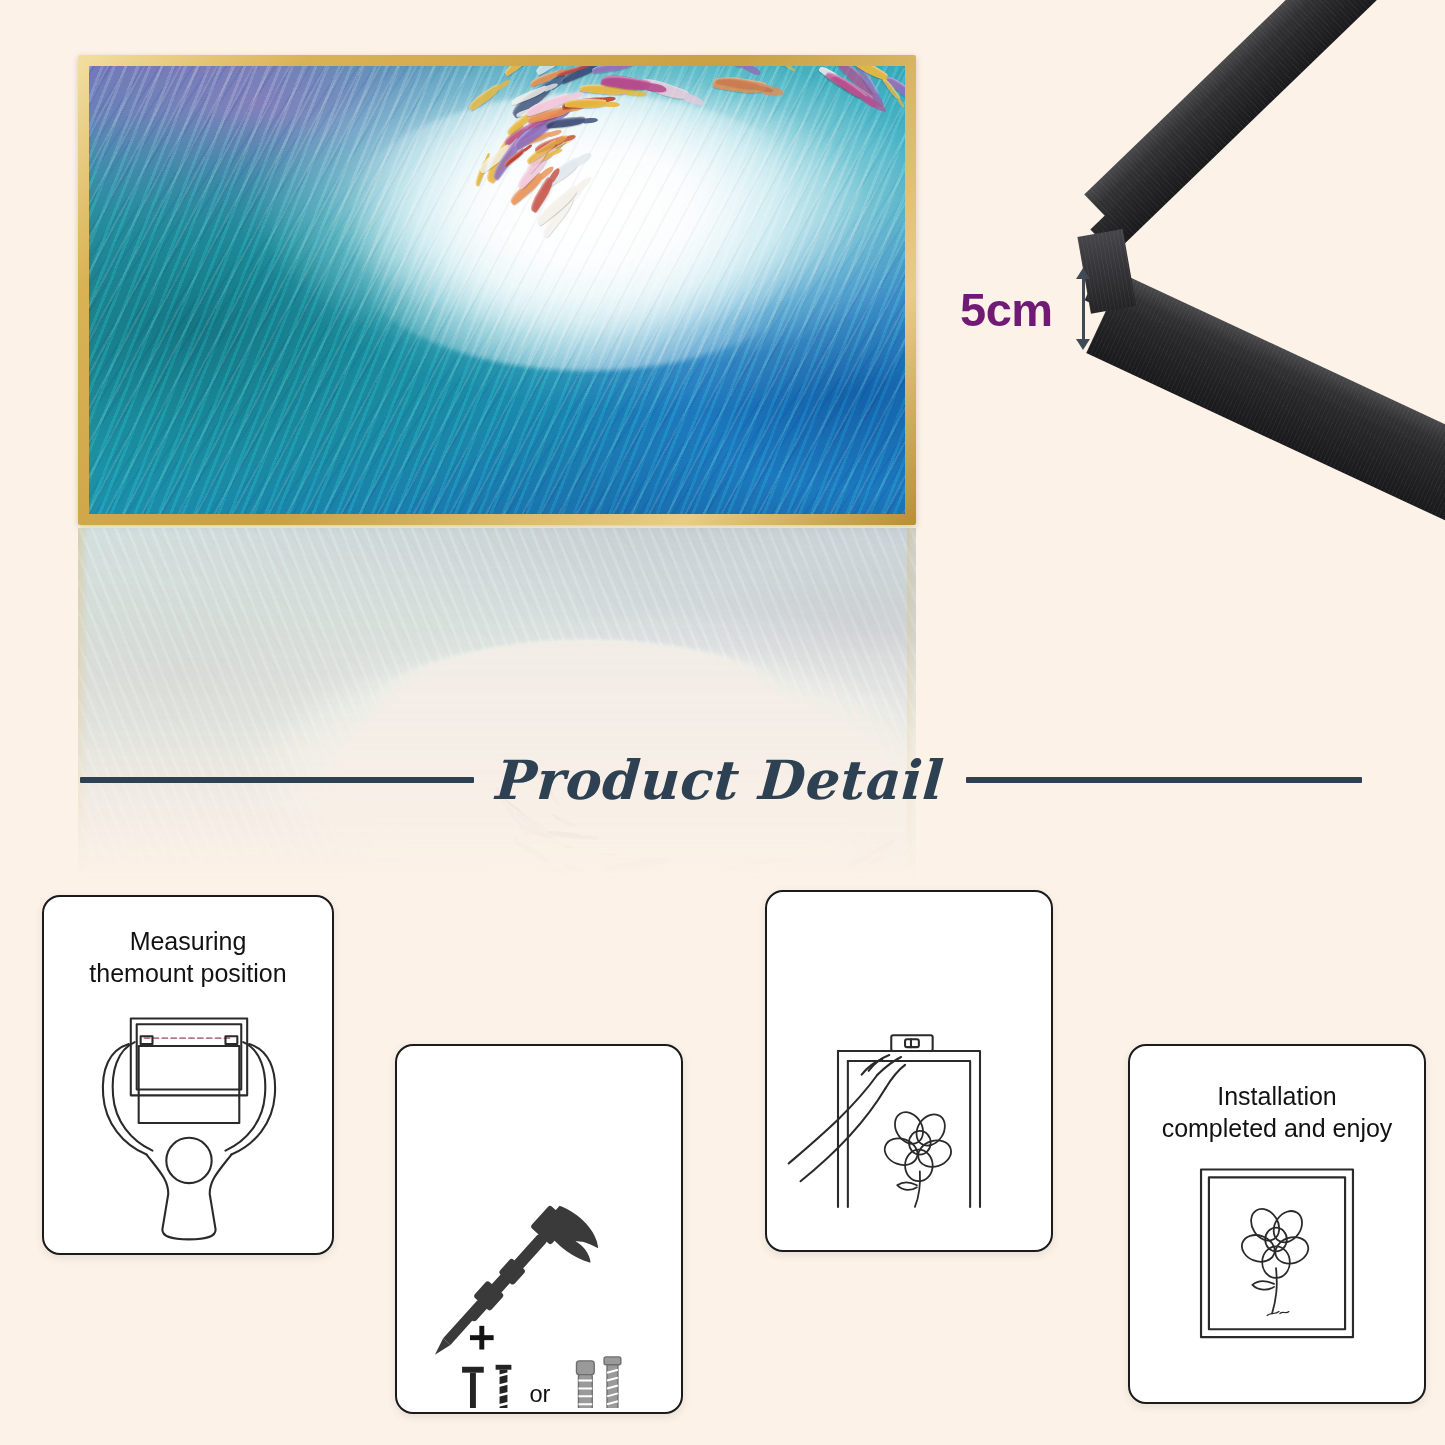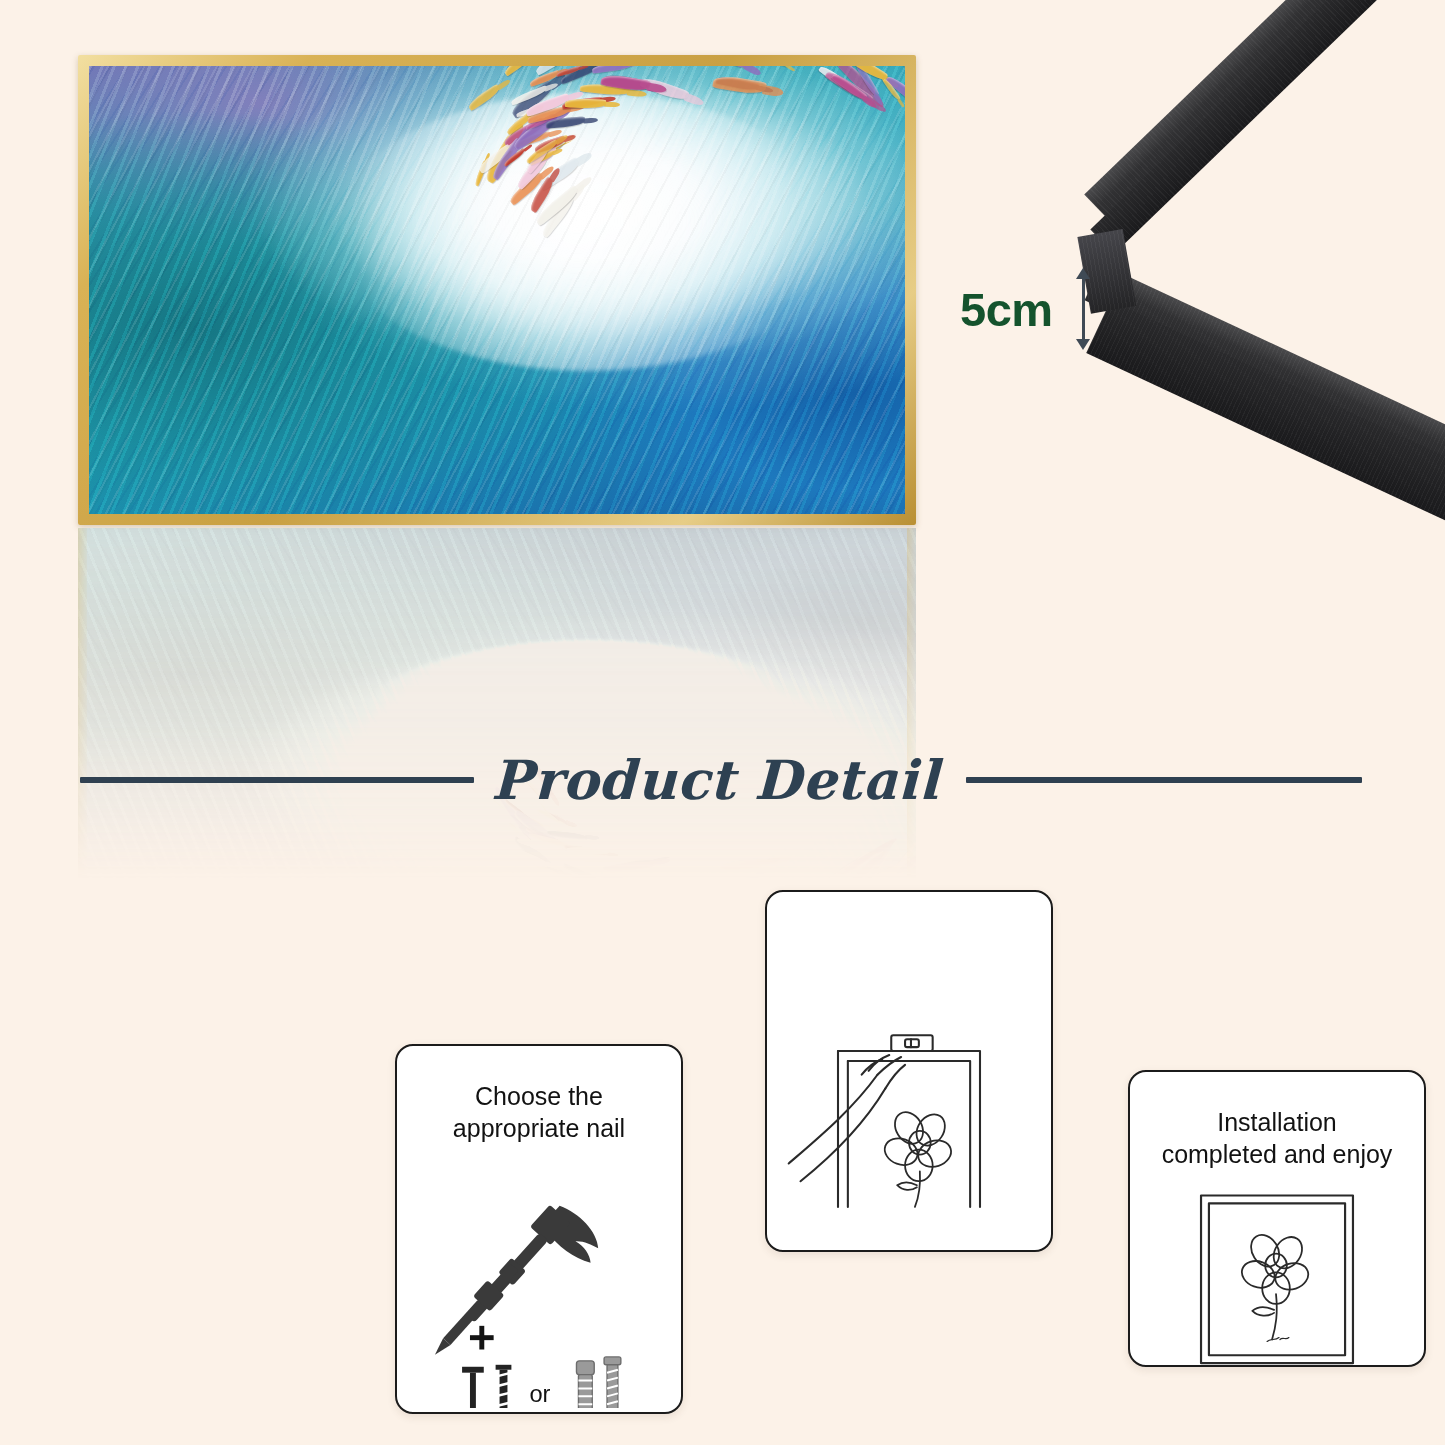--- a/index.html
+++ b/index.html
@@ -119,21 +119,21 @@
     background-image: repeating-linear-gradient(90deg, rgba(255,255,255,.055) 0 1px, rgba(0,0,0,0) 1px 4px);
     opacity: .8;
   }
 
   
   #measure {
     position: absolute; left: 960px; top: 268px;
     display: flex; align-items: center; gap: 22px;
   }
   #measure-label {
-    font-size: 47px; font-weight: 700; color: #14532d; letter-spacing: -.5px;
+    font-size: 47px; font-weight: 700; color: #701a75; letter-spacing: -.5px;
   }
   .arrow-col { position: relative; width: 16px; height: 82px; }
   .arrow-line { position: absolute; left: 7px; top: 8px; width: 3px; height: 66px; background: #3f4a55; }
   .arrow-head { position: absolute; left: 1px; width: 0; height: 0; border-left: 7px solid transparent; border-right: 7px solid transparent; }
   .arrow-up { top: 0; border-bottom: 11px solid #3f4a55; }
   .arrow-dn { bottom: 0; border-top: 11px solid #3f4a55; }
 
   
   #detail-band {
     position: absolute; left: 0; top: 742px; width: 1445px; height: 76px;
@@ -162,21 +162,21 @@
     font-size: 25px;
     line-height: 1.28;
     color: #121212;
     font-weight: 400;
     padding: 0 14px;
     white-space: pre-line;
   }
   #card-1 { left: 42px;   top: 895px;  width: 292px; height: 360px; }
   #card-2 { left: 395px;  top: 1044px; width: 288px; height: 370px; }
   #card-3 { left: 765px;  top: 890px;  width: 288px; height: 362px; }
-  #card-4 { left: 1128px; top: 1044px; width: 298px; height: 297px; margin-top: 26px; }
+  #card-4 { left: 1128px; top: 1044px; width: 298px; height: 360px; }
   #card-1 .card-title { padding-top: 28px; }
   #card-2 .card-title { padding-top: 34px; }
   #card-3 .card-title { padding-top: 40px; }
   #card-4 .card-title { padding-top: 34px; }
   .card-art { position: absolute; left: 0; right: 0; }
   #card-1 .card-art { top: 98px;  height: 250px; }
   #card-2 .card-art { top: 104px; height: 258px; }
   #card-3 .card-art { top: 120px; height: 230px; }
   #card-4 .card-art { top: 100px; height: 262px; }
   .card-art svg { display: block; width: 100%; height: 100%; }
@@ -352,24 +352,49 @@
       <div class="arrow-head arrow-dn"></div>
     </div>
   </div>
 
   <div id="detail-band">
     <div class="rule rule-left"></div>
     <div id="detail-title">Product Detail</div>
     <div class="rule rule-right"></div>
   </div>
 
+  <div class="card" id="card-1">
+    <div class="card-title">Measuring
+themount position</div>
+    <div class="card-art">
+      <svg viewBox="0 0 292 250" fill="none" stroke="#2a2a2a" stroke-width="2.1" stroke-linejoin="round" stroke-linecap="round">
+
+        <rect x="88" y="22" width="118" height="78"></rect>
+        <rect x="94" y="28" width="106" height="66"></rect>
+
+        <line x1="102" y1="42" x2="192" y2="42" stroke="#b27c86" stroke-width="2" stroke-dasharray="5 4"></line>
+
+        <rect x="98" y="40" width="12" height="8"></rect>
+        <rect x="184" y="40" width="12" height="8"></rect>
+
+        <rect x="96" y="50" width="102" height="78"></rect>
+
+        <path d="M86 48 C66 54 58 74 60 100 C62 128 80 150 104 160"></path>
+        <path d="M208 48 C228 54 236 74 234 100 C232 128 214 150 190 160"></path>
+        <path d="M92 46 C74 54 68 76 70 100 C72 126 88 146 110 156"></path>
+        <path d="M202 46 C220 54 226 76 224 100 C222 126 206 146 184 156"></path>
+
+        <circle cx="147" cy="166" r="23"></circle>
+
+        <path d="M104 160 C118 178 126 186 126 200 L120 236 C120 243 128 246 147 246 C166 246 174 243 174 236 L168 200 C168 186 176 178 190 160"></path>
+      </svg>
+    </div>
+  </div>
 
   <div class="card" id="card-2">
-    <div class="card-title">Choose the
-appropriate nail</div>
     <div class="card-art">
       <svg viewBox="0 0 288 258">
 
         <g fill="#3a3a3a" transform="translate(152,78) rotate(42)">
           <path d="M-6 -26 C14 -34 40 -32 52 -20 C44 -18 36 -16 30 -10 C40 -12 50 -10 56 -4 C40 4 20 6 2 2 L-6 2 Z"></path>
           <rect x="-14" y="-20" width="28" height="30" rx="3"></rect>
           <rect x="-3" y="8" width="12" height="112" rx="4"></rect>
           <rect x="-7" y="46" width="20" height="20" rx="3"></rect>
         </g>
 

